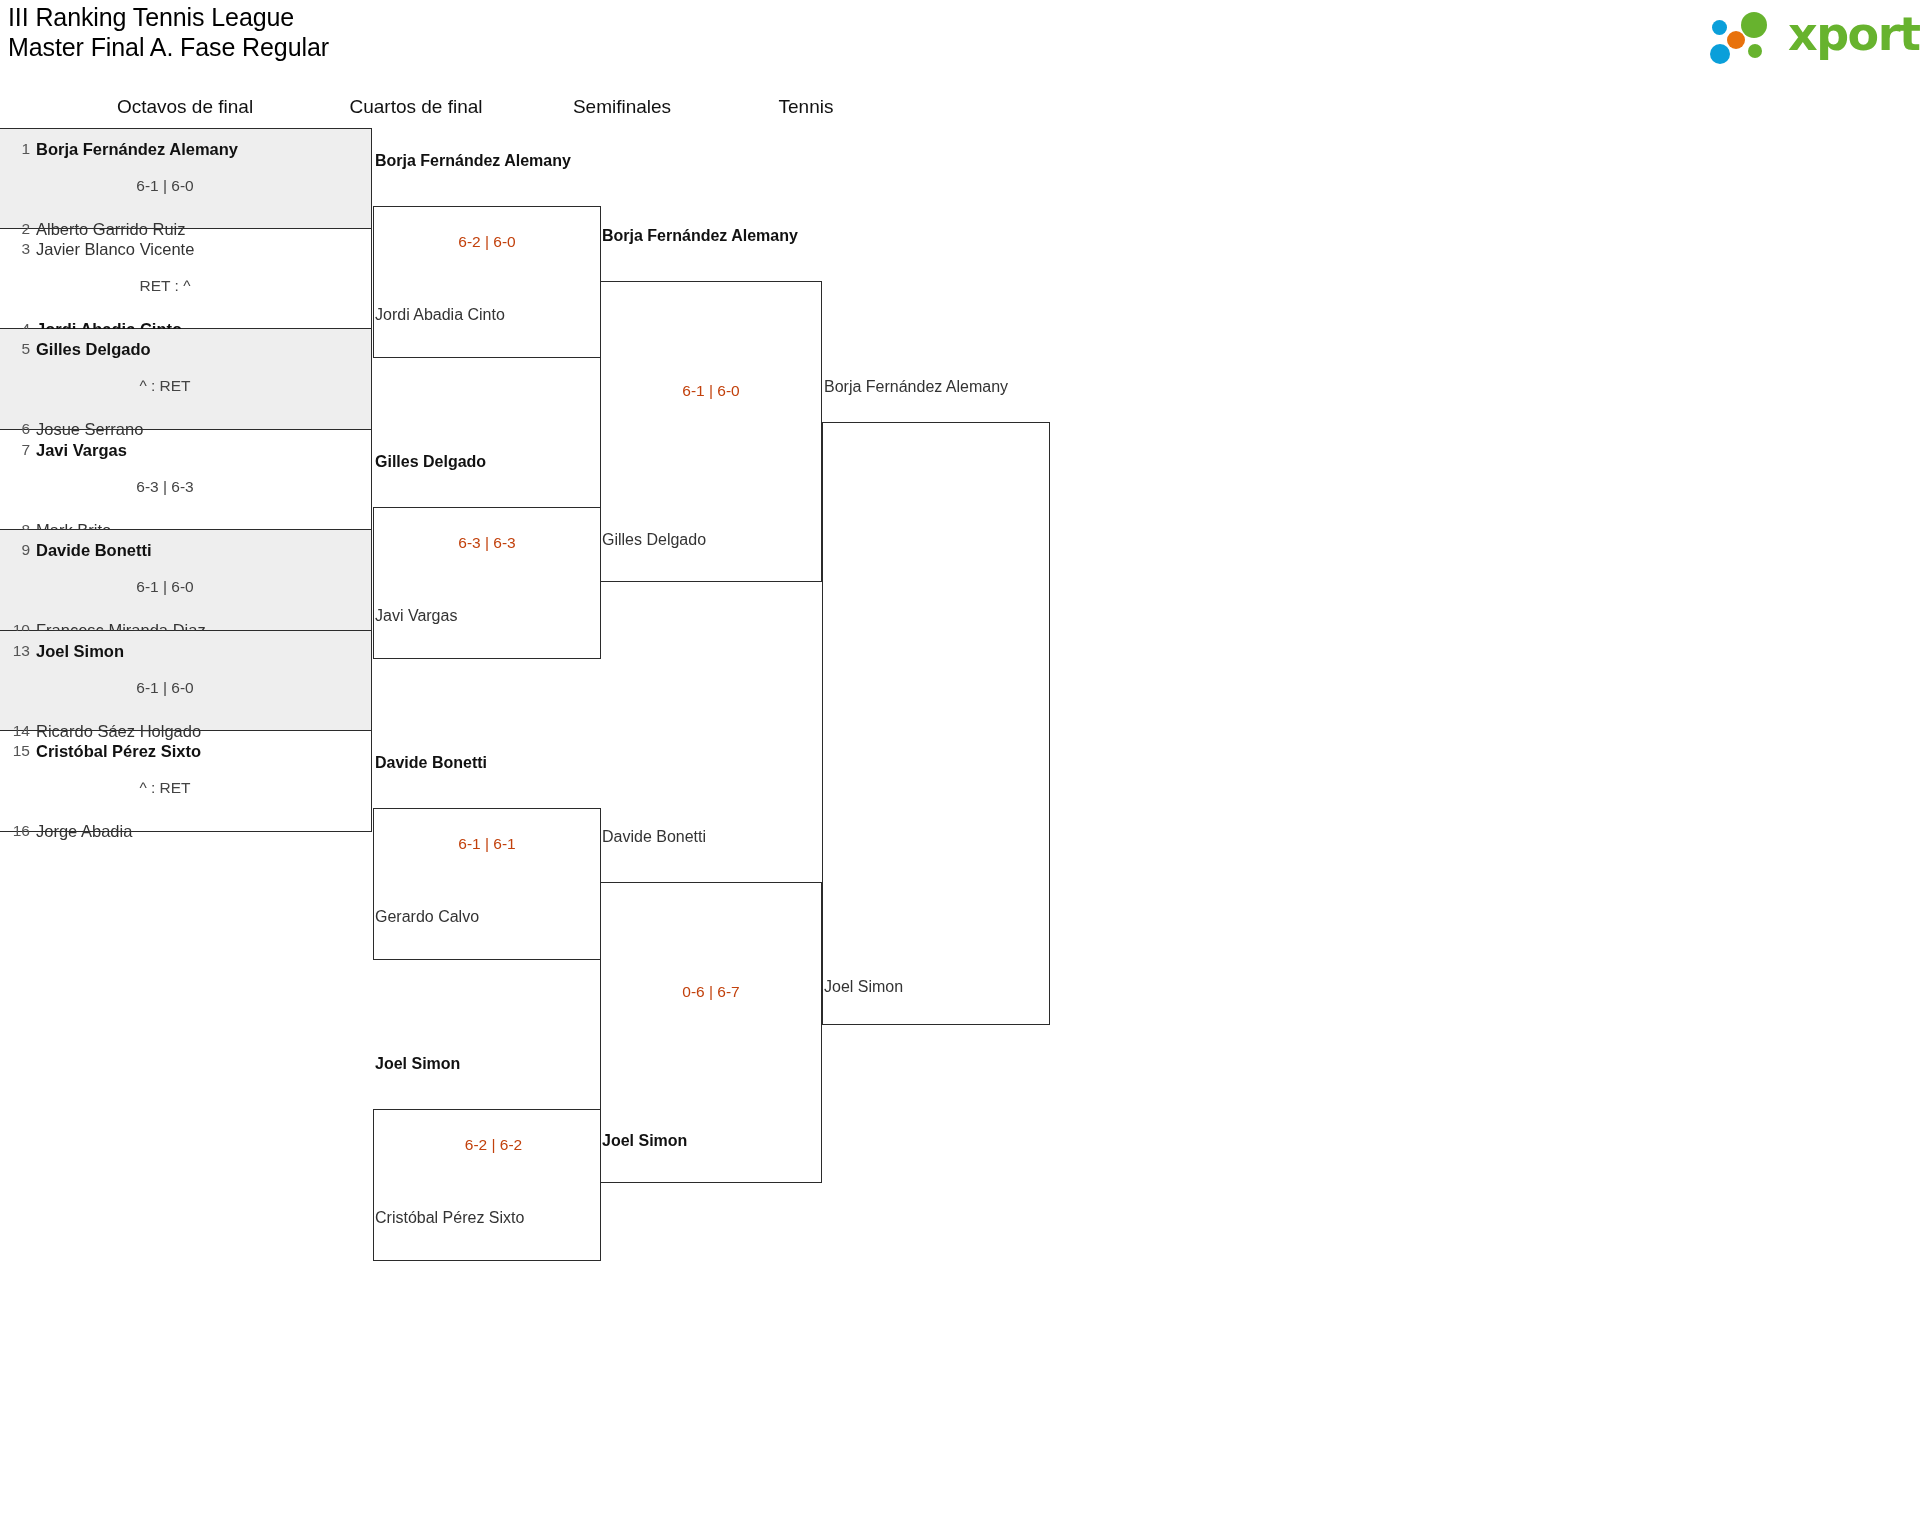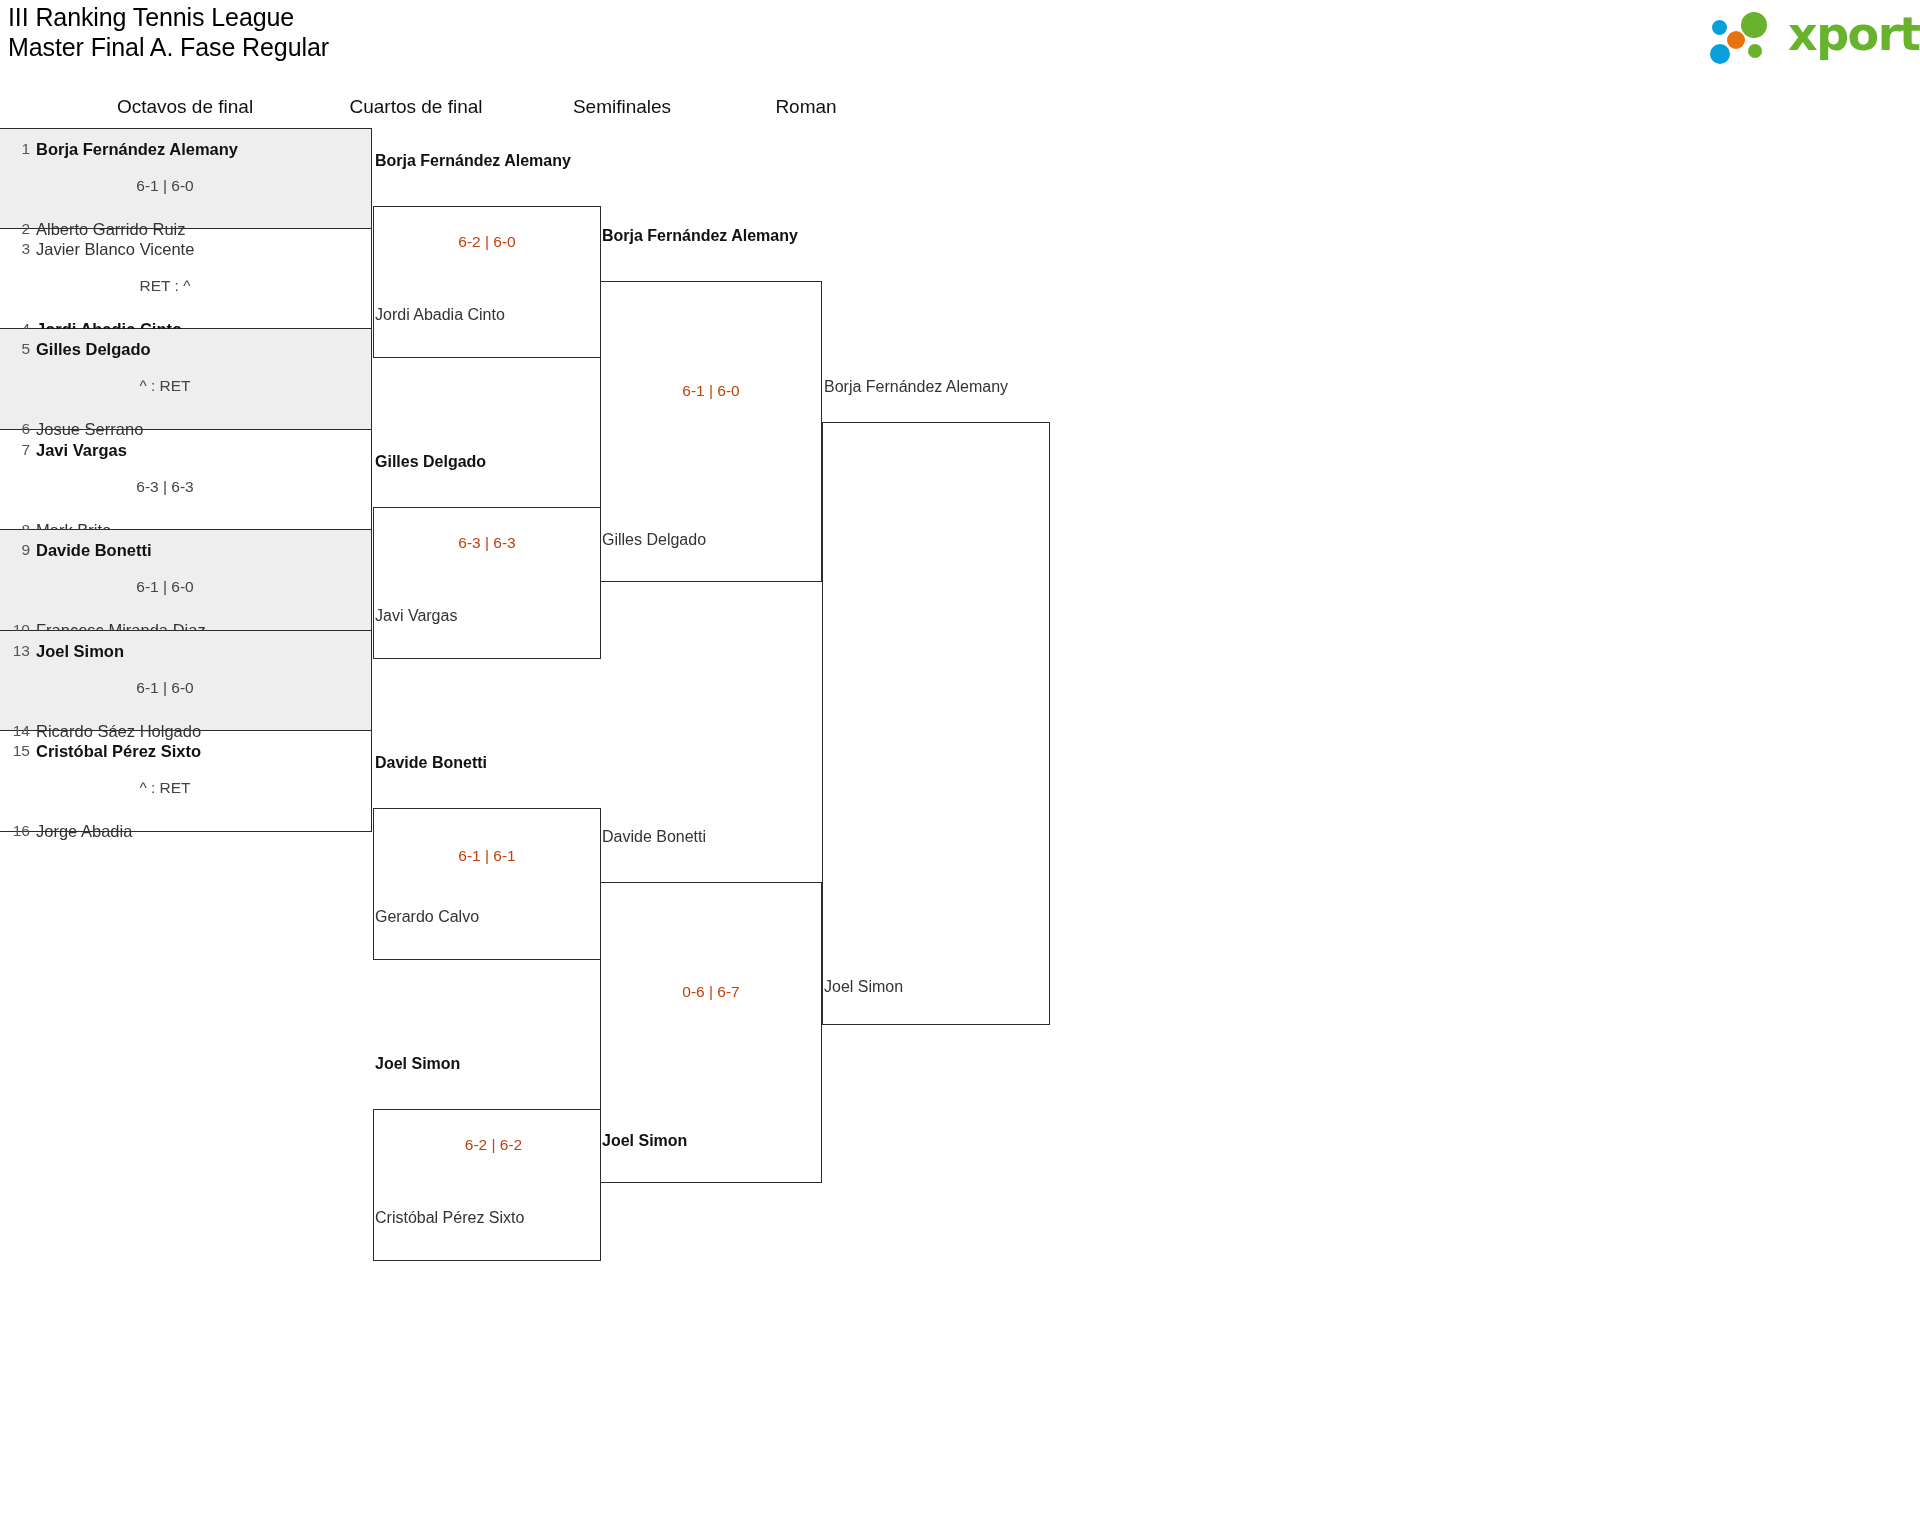--- a/index.html
+++ b/index.html
@@ -97,21 +97,21 @@
     <span class="dot" style="left:0px;  top:38px; width:20px; height:20px; background:#0a9fda;"></span>
     <span class="dot" style="left:31px; top:6px;  width:26px; height:26px; background:#67b32e;"></span>
     <span class="dot" style="left:38px; top:38px; width:14px; height:14px; background:#67b32e;"></span>
     <span id="logo-word">xporty</span>
   </div>
 </div>
 
 <div class="round-header" id="rh-0">Octavos de final</div>
 <div class="round-header" id="rh-1">Cuartos de final</div>
 <div class="round-header" id="rh-2">Semifinales</div>
-<div class="round-header" id="rh-3">Roman</div>
+<div class="round-header" id="rh-3">Tennis</div>
 
 <div id="r1">
 
   <div class="r1-match first shade">
     <span class="edge-r"></span>
     <span class="r1-seed r1-top">1</span>
     <span class="r1-name r1-top win">Borja Fernández Alemany</span>
     <span class="r1-score">6-1 | 6-0</span>
     <span class="r1-seed r1-bot">2</span>
     <span class="r1-name r1-bot">Alberto Garrido Ruiz</span>
@@ -180,21 +180,21 @@
   <span class="slot-score" style="left:373px; top:233px; width:228px;">6-2 | 6-0</span>
   <span class="slot-name" style="left:375px; top:306px;">Jordi Abadia Cinto</span>
 
   <span class="slot-name win" style="left:375px; top:453px;">Gilles Delgado</span>
   <div class="slot-box" style="left:373px; top:507px; width:228px; height:152px;"></div>
   <span class="slot-score" style="left:373px; top:534px; width:228px;">6-3 | 6-3</span>
   <span class="slot-name" style="left:375px; top:607px;">Javi Vargas</span>
 
   <span class="slot-name win" style="left:375px; top:754px;">Davide Bonetti</span>
   <div class="slot-box" style="left:373px; top:808px; width:228px; height:152px;"></div>
-  <span class="slot-score" style="left:373px; top:835px; width:228px;margin-top:12px;">6-1 | 6-1</span>
+  <span class="slot-score" style="left:373px; top:835px; width:228px;">6-1 | 6-1</span>
   <span class="slot-name" style="left:375px; top:908px;">Gerardo Calvo</span>
 
   <span class="slot-name win" style="left:375px; top:1055px;">Joel Simon</span>
   <div class="slot-box" style="left:373px; top:1109px; width:228px; height:152px;"></div>
   <span class="slot-score" style="left:373px; top:1136px; width:228px;padding-left:13px;">6-2 | 6-2</span>
   <span class="slot-name" style="left:375px; top:1209px;">Cristóbal Pérez Sixto</span>
 </div>
 
 <div>
 

